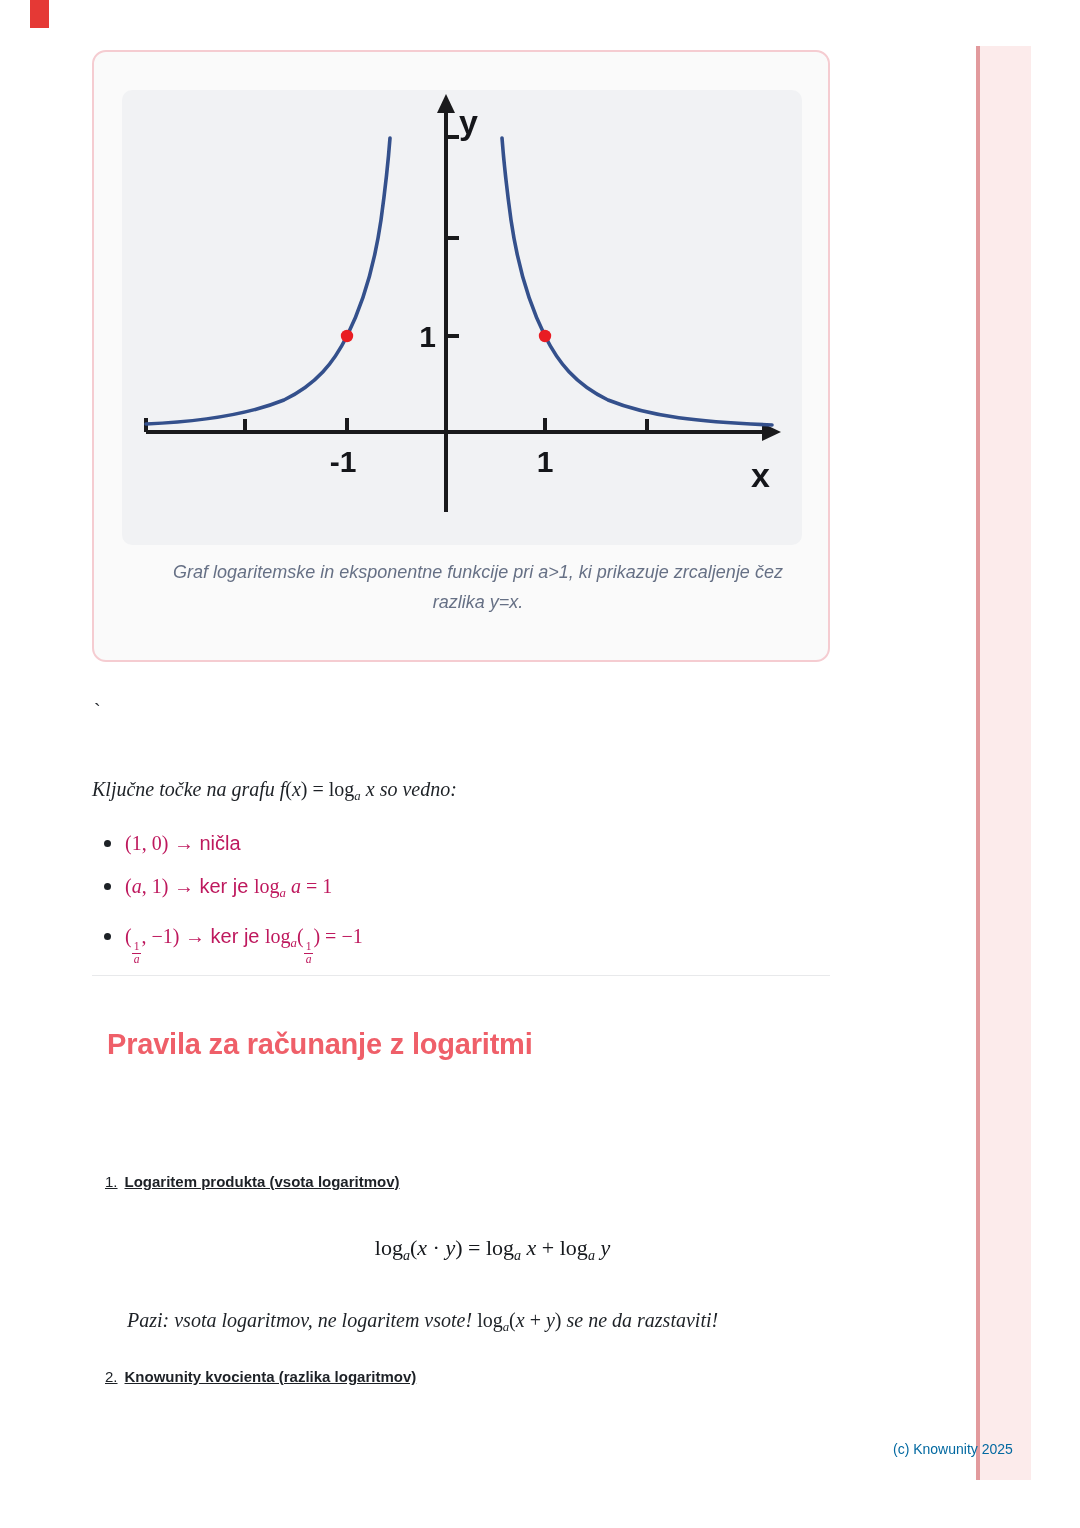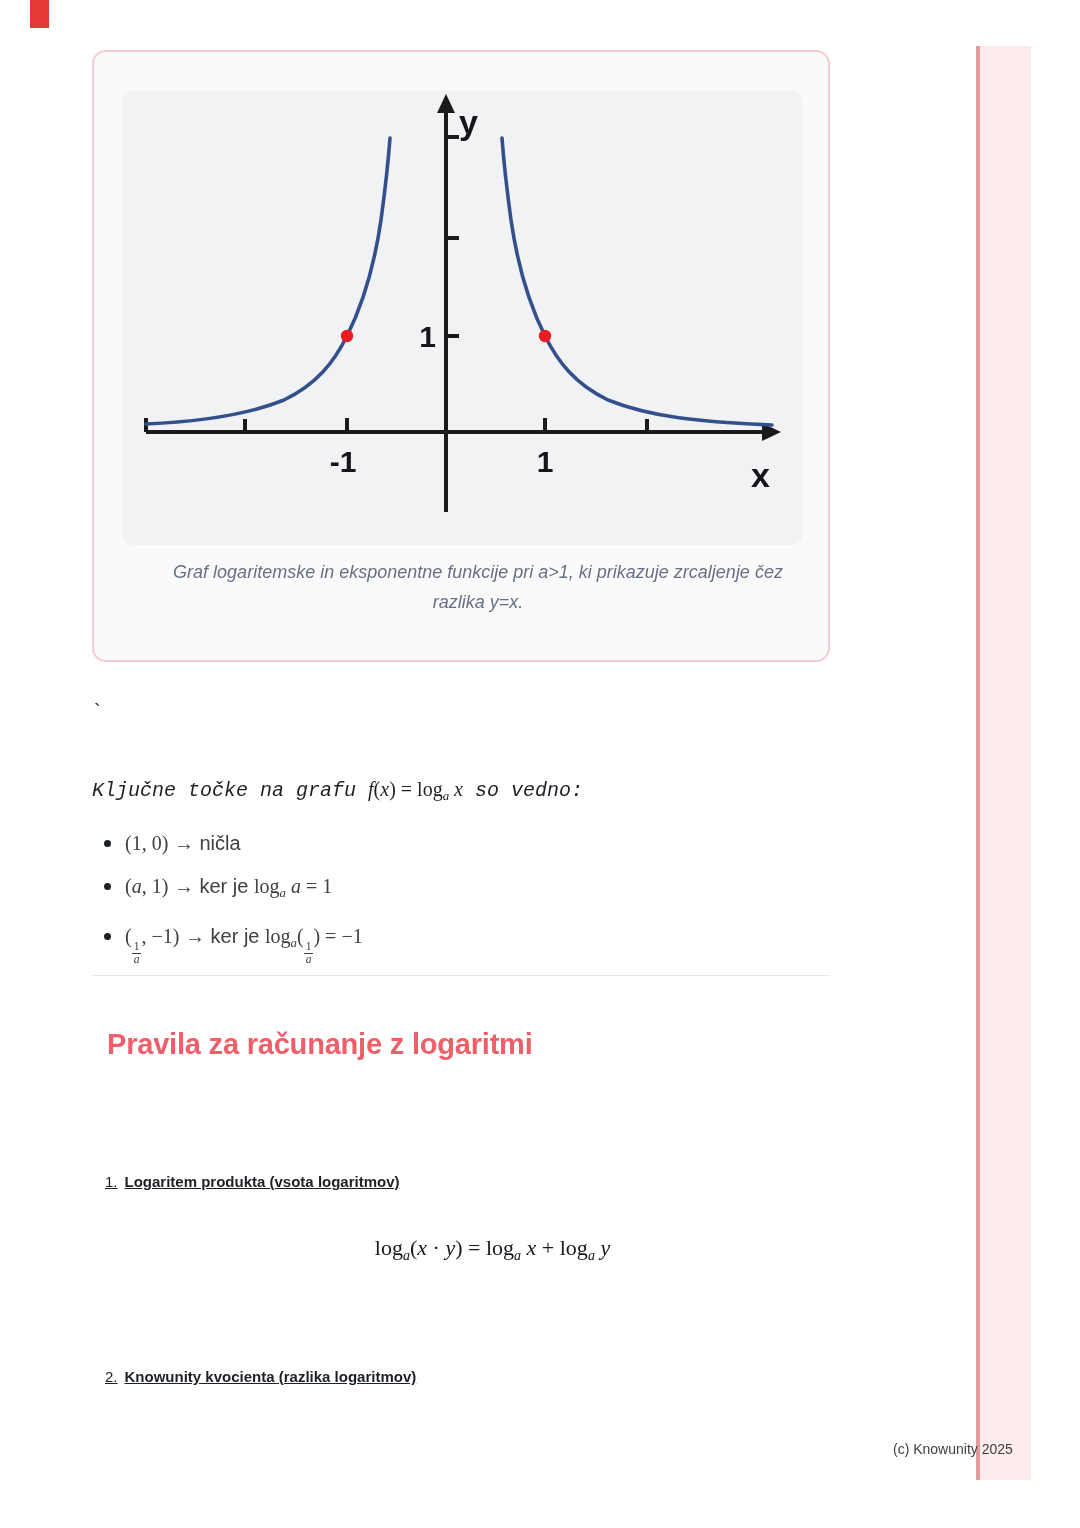--- a/index.html
+++ b/index.html
@@ -14,28 +14,28 @@
         border:2px solid #f5ccd1;border-radius:14px;box-sizing:border-box;}
   .graph{position:absolute;left:28px;top:38px;width:680px;height:455px;background:#f1f2f4;
          border-radius:10px;overflow:hidden;}
   .caption{position:absolute;left:44px;top:506px;width:680px;text-align:center;
            font-style:italic;font-size:18px;line-height:29.5px;color:#667085;}
 
   
   .side-line{position:absolute;left:976px;top:46px;width:4px;height:1434px;background:#e29a9d;}
   .side-band{position:absolute;left:980px;top:46px;width:51px;height:1434px;background:#fcebeb;}
 
-  .copyright{position:absolute;top:1441px;left:893px;width:120px;font-size:14px;color:#404040;z-index:2;}
+  .copyright{position:absolute;top:1441px;left:893px;width:120px;font-size:14px;color:#0369a1;z-index:2;}
 
   .backtick{position:absolute;left:94px;top:700px;font-size:20px;color:#2a2e33;}
 
   .keypoints{position:absolute;left:92px;top:774px;font-size:20px;line-height:30px;color:#1d2126;}
 
   .bullets{position:absolute;left:92px;top:828px;margin:0;padding:0;list-style:none;
-           font-size:20px;color:#404040;}
+           font-size:20px;color:#be185d;}
   .bullets li{position:relative;padding-left:33px;line-height:30px;margin-bottom:13px;}
   .bullets li::before{content:"";position:absolute;left:12px;top:12px;width:7px;height:7px;
            border-radius:50%;background:#1d2126;}
 
   .divider{position:absolute;left:92px;top:975px;width:738px;height:1px;background:#e8e9eb;}
 
   .heading{position:absolute;left:91px;top:1008px;margin:16px;font-size:29px;line-height:40px;
            font-weight:700;color:#ef5f69;letter-spacing:-0.2px;}
 
   .para{position:absolute;left:91px;top:1069px;width:760px;font-size:20px;line-height:37.5px;color:#1d2126;}
@@ -48,21 +48,21 @@
 
   .formula{position:absolute;left:141px;top:1232px;width:703px;text-align:center;
            font-size:22px;line-height:32px;color:#15181c;}
   .note{position:absolute;left:127px;top:1306px;font-size:20px;line-height:29px;color:#1d2126;}
 
   
   .tk-r{font-family:"Liberation Serif",serif;font-style:normal;}
   .tk-i{font-family:"Liberation Serif",serif;font-style:italic;}
   .tk-sub{font-family:"Liberation Serif",serif;font-style:italic;font-size:0.64em;vertical-align:-0.35em;}
   .tk-s{font-family:"Liberation Sans",sans-serif;font-style:normal;}
-  .tk-si{font-family:Liberation Mono, monospace;font-style:italic;}
+  .tk-si{font-family:Liberation Serif, serif;font-style:italic;}
   .frac{display:inline-flex;flex-direction:column;align-items:center;vertical-align:-0.55em;
         font-size:0.58em;line-height:1.08;font-family:"Liberation Serif",serif;}
   .frac .fn{border-bottom:1.3px solid currentColor;padding:0 2px;font-style:normal;}
   .frac .fd{font-style:italic;padding:0 2px;}
 
   svg text{font-family:"Liberation Sans",sans-serif;fill:#15161a;}
 </style>
 </head>
 <body>
 
@@ -134,18 +134,19 @@
 
   <div class="para">
   </div>
 
   <div class="rule-line rule-1">
     <span class="rule-num">1.</span><span class="rule-title">Logaritem produkta (vsota logaritmov)</span>
   </div>
 
   <div class="formula"><span class="tk-r">log</span><span class="tk-sub">a</span><span class="tk-r">(</span><span class="tk-i">x</span><span class="tk-r"> · </span><span class="tk-i">y</span><span class="tk-r">) = log</span><span class="tk-sub">a</span><span class="tk-r"> </span><span class="tk-i">x</span><span class="tk-r"> + log</span><span class="tk-sub">a</span><span class="tk-r"> </span><span class="tk-i">y</span></div>
 
+  <div class="note"><span class="tk-si">Pazi: vsota logaritmov, ne logaritem vsote! </span><span class="tk-r">log</span><span class="tk-sub">a</span><span class="tk-r">(</span><span class="tk-i">x</span><span class="tk-r"> + </span><span class="tk-i">y</span><span class="tk-r">)</span><span class="tk-si"> se ne da razstaviti!</span></div>
 
   <div class="rule-line rule-2">
     <span class="rule-num">2.</span><span class="rule-title">Knowunity kvocienta (razlika logaritmov)</span>
   </div>
 
 </div>
 
 </body></html>

